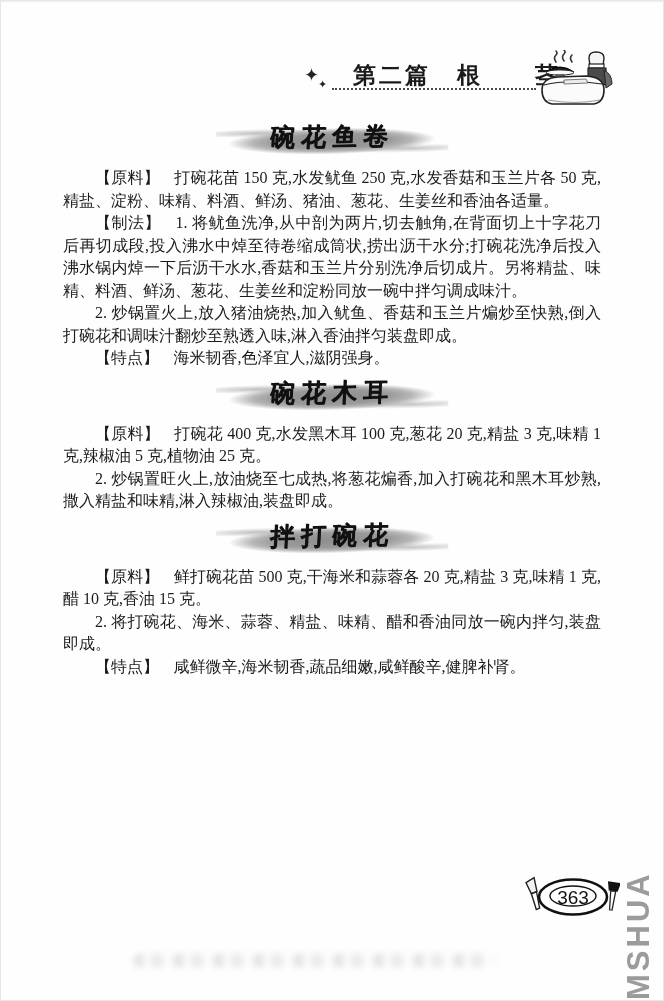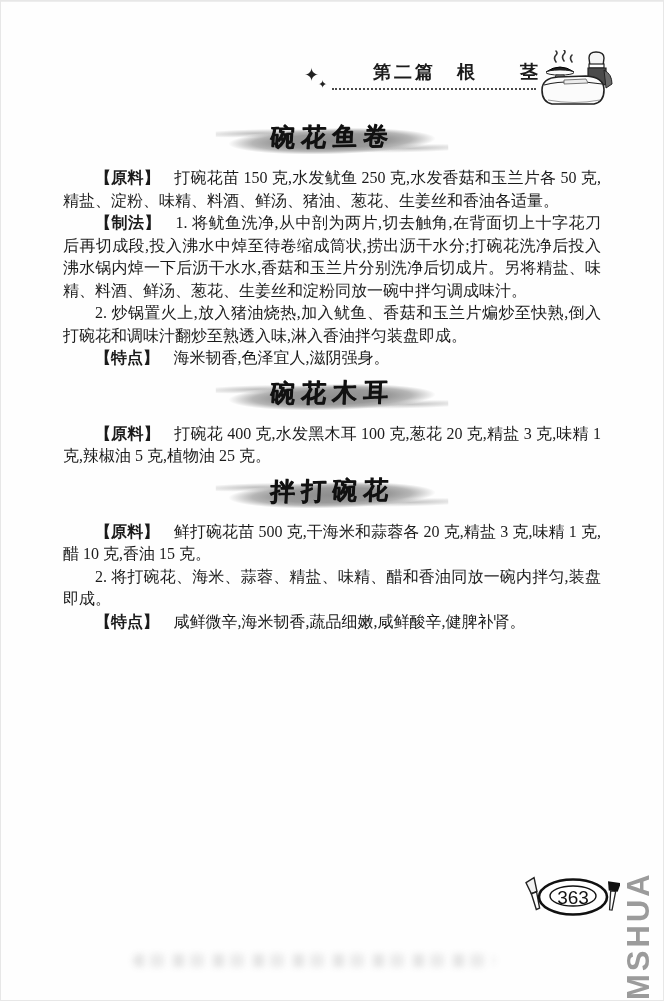--- a/index.html
+++ b/index.html
@@ -12,21 +12,21 @@
     color: #1b1b1b;
     overflow: hidden;
     box-shadow: inset 0 0 0 1px #e7e7e7, inset 0 2px 0 #ededed;
   }
   
   .header { position: absolute; top: 52px; left: 298px; width: 322px; height: 58px; }
   .star-big  { position: absolute; left: 6px;  top: 12px; font-size: 18px; color: #222; }
   .star-small{ position: absolute; left: 20px; top: 26px; font-size: 11px; color: #222; }
   .section-title {
     position: absolute; left: 54px; top: 8px; width: 210px;
-    font-size: 18px; font-weight: bold; letter-spacing: 3px;
+    font-size: 23px; font-weight: bold; letter-spacing: 3px;
     text-align: center; white-space: nowrap;
   }
   .dotted-divider {
     position: absolute; left: 34px; top: 36px; width: 204px; height: 0;
     border-bottom: 2px dotted #4a4a4a;
   }
   .chef-illustration { position: absolute; left: 236px; top: -2px; }
   
   .content {
     position: absolute; top: 118px; left: 63px; width: 538px;
@@ -47,21 +47,21 @@
   }
   .banner-text {
     position: relative; display: inline-block; margin-top: 3px;
     font-size: 25px; font-weight: 900; letter-spacing: 6px;
     color: #111; transform: skewX(-4deg) rotate(-1deg);
     text-shadow: 0.5px 0.5px 0 #111;
   }
   .para { text-indent: 2em; }
   .label {
     font-family: "Liberation Sans", sans-serif;
-    font-weight: bold; margin-right: 0.9em;
+    font-weight: normal; margin-right: 0.9em;
   }
   
   .page-number-group { position: absolute; left: 524px; top: 876px; }
   .watermark {
     position: absolute; left: 616px; top: 1000px; width: 122px; height: 46px;
     transform: rotate(-90deg); transform-origin: 0 0;
     font-family: "Liberation Sans", sans-serif;
     font-size: 31px; font-weight: bold; letter-spacing: 3px;
     color: #9b9b9b; text-align: center; line-height: 46px;
   }
@@ -115,20 +115,21 @@
       <p class="para"><span class="label">【制法】</span><span>1. 将鱿鱼洗净,从中剖为两片,切去触角,在背面切上十字花刀后再切成段,投入沸水中焯至待卷缩成筒状,捞出沥干水分;打碗花洗净后投入沸水锅内焯一下后沥干水水,香菇和玉兰片分别洗净后切成片。另将精盐、味精、料酒、鲜汤、葱花、生姜丝和淀粉同放一碗中拌匀调成味汁。</span></p>
       <p class="para"><span>2. 炒锅置火上,放入猪油烧热,加入鱿鱼、香菇和玉兰片煸炒至快熟,倒入打碗花和调味汁翻炒至熟透入味,淋入香油拌匀装盘即成。</span></p>
       <p class="para"><span class="label">【特点】</span><span>海米韧香,色泽宜人,滋阴强身。</span></p>
     </section>
 
     <section class="recipe">
       <div class="banner">
         <span class="banner-text">碗花木耳</span>
       </div>
       <p class="para"><span class="label">【原料】</span><span>打碗花 400 克,水发黑木耳 100 克,葱花 20 克,精盐 3 克,味精 1 克,辣椒油 5 克,植物油 25 克。</span></p>
+      <p class="para"><span>2. 炒锅置旺火上,放油烧至七成热,将葱花煸香,加入打碗花和黑木耳炒熟,撒入精盐和味精,淋入辣椒油,装盘即成。</span></p>
     </section>
 
     <section class="recipe">
       <div class="banner">
         <span class="banner-text">拌打碗花</span>
       </div>
       <p class="para"><span class="label">【原料】</span><span>鲜打碗花苗 500 克,干海米和蒜蓉各 20 克,精盐 3 克,味精 1 克,醋 10 克,香油 15 克。</span></p>
       <p class="para"><span>2. 将打碗花、海米、蒜蓉、精盐、味精、醋和香油同放一碗内拌匀,装盘即成。</span></p>
       <p class="para"><span class="label">【特点】</span><span>咸鲜微辛,海米韧香,蔬品细嫩,咸鲜酸辛,健脾补肾。</span></p>
     </section>

